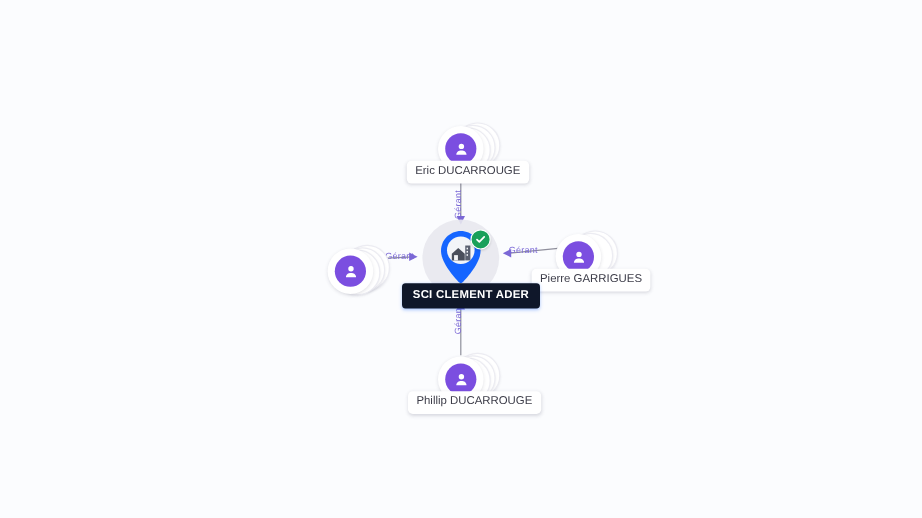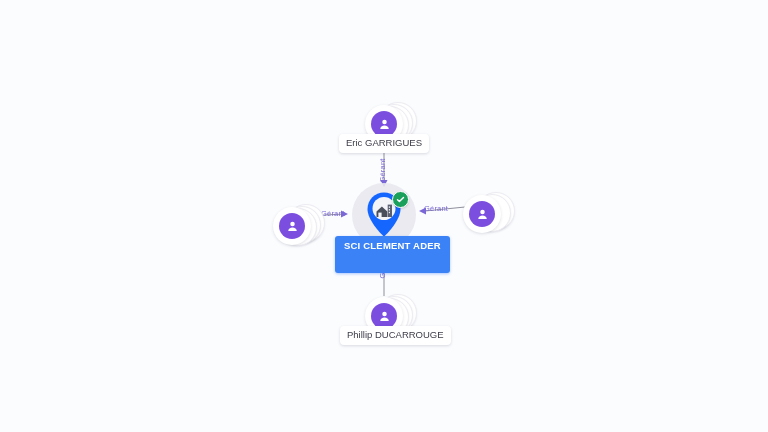--- a/index.html
+++ b/index.html
@@ -102,25 +102,25 @@
     color: #3c3c48;
     font-size: 9.5px;
     line-height: 1;
     padding: 4px 7px 5px 7px;
     border-radius: 4px;
     white-space: nowrap;
     box-shadow: 0 1px 3px rgba(60,60,90,0.18);
     font-family: "Liberation Sans", sans-serif;
   }
   .node-label.company {
-    background: #3b82f6;
+    background: #0f172a;
     color: #ffffff;
     font-weight: bold;
     letter-spacing: 0.2px;
-    padding: 5px 9px 22px 9px;
+    padding: 5px 9px 6px 9px;
     border-radius: 3px;
     box-shadow: 0 1px 3px rgba(21,101,255,0.35);
     text-align: center;
   }
 
   
   .company-node {
     position: absolute;
     width: 64px;
     height: 64px;
@@ -192,21 +192,21 @@
     <div class="stack-card c1"></div>
     <div class="avatar-disc">
       <span class="avatar-circle">
         <svg width="15" height="15" viewBox="0 0 24 24">
           <circle cx="12" cy="8" r="3.6" fill="#ffffff"></circle>
           <path d="M5.2 19.2c0-3.6 3.1-5.6 6.8-5.6s6.8 2 6.8 5.6z" fill="#ffffff"></path>
         </svg>
       </span>
     </div>
   </div>
-  <div class="node-label" style="left:339px; top:134px;">Eric GARRIGUES</div>
+  <div class="node-label" style="left:339px; top:134px;">Eric DUCARROUGE</div>
 
   <div class="person-node" style="left:273px; top:203px;">
     <div class="stack-card c3"></div>
     <div class="stack-card c2"></div>
     <div class="stack-card c1"></div>
     <div class="avatar-disc">
       <span class="avatar-circle">
         <svg width="15" height="15" viewBox="0 0 24 24">
           <circle cx="12" cy="8" r="3.6" fill="#ffffff"></circle>
           <path d="M5.2 19.2c0-3.6 3.1-5.6 6.8-5.6s6.8 2 6.8 5.6z" fill="#ffffff"></path>
@@ -220,20 +220,21 @@
     <div class="stack-card c2"></div>
     <div class="avatar-disc">
       <span class="avatar-circle">
         <svg width="15" height="15" viewBox="0 0 24 24">
           <circle cx="12" cy="8" r="3.6" fill="#ffffff"></circle>
           <path d="M5.2 19.2c0-3.6 3.1-5.6 6.8-5.6s6.8 2 6.8 5.6z" fill="#ffffff"></path>
         </svg>
       </span>
     </div>
   </div>
+  <div class="node-label" style="left:443px; top:224px;">Pierre GARRIGUES</div>
 
   <div class="person-node" style="left:365px; top:293px;">
     <div class="stack-card c3"></div>
     <div class="stack-card c2"></div>
     <div class="stack-card c1"></div>
     <div class="avatar-disc">
       <span class="avatar-circle">
         <svg width="15" height="15" viewBox="0 0 24 24">
           <circle cx="12" cy="8" r="3.6" fill="#ffffff"></circle>
           <path d="M5.2 19.2c0-3.6 3.1-5.6 6.8-5.6s6.8 2 6.8 5.6z" fill="#ffffff"></path>

